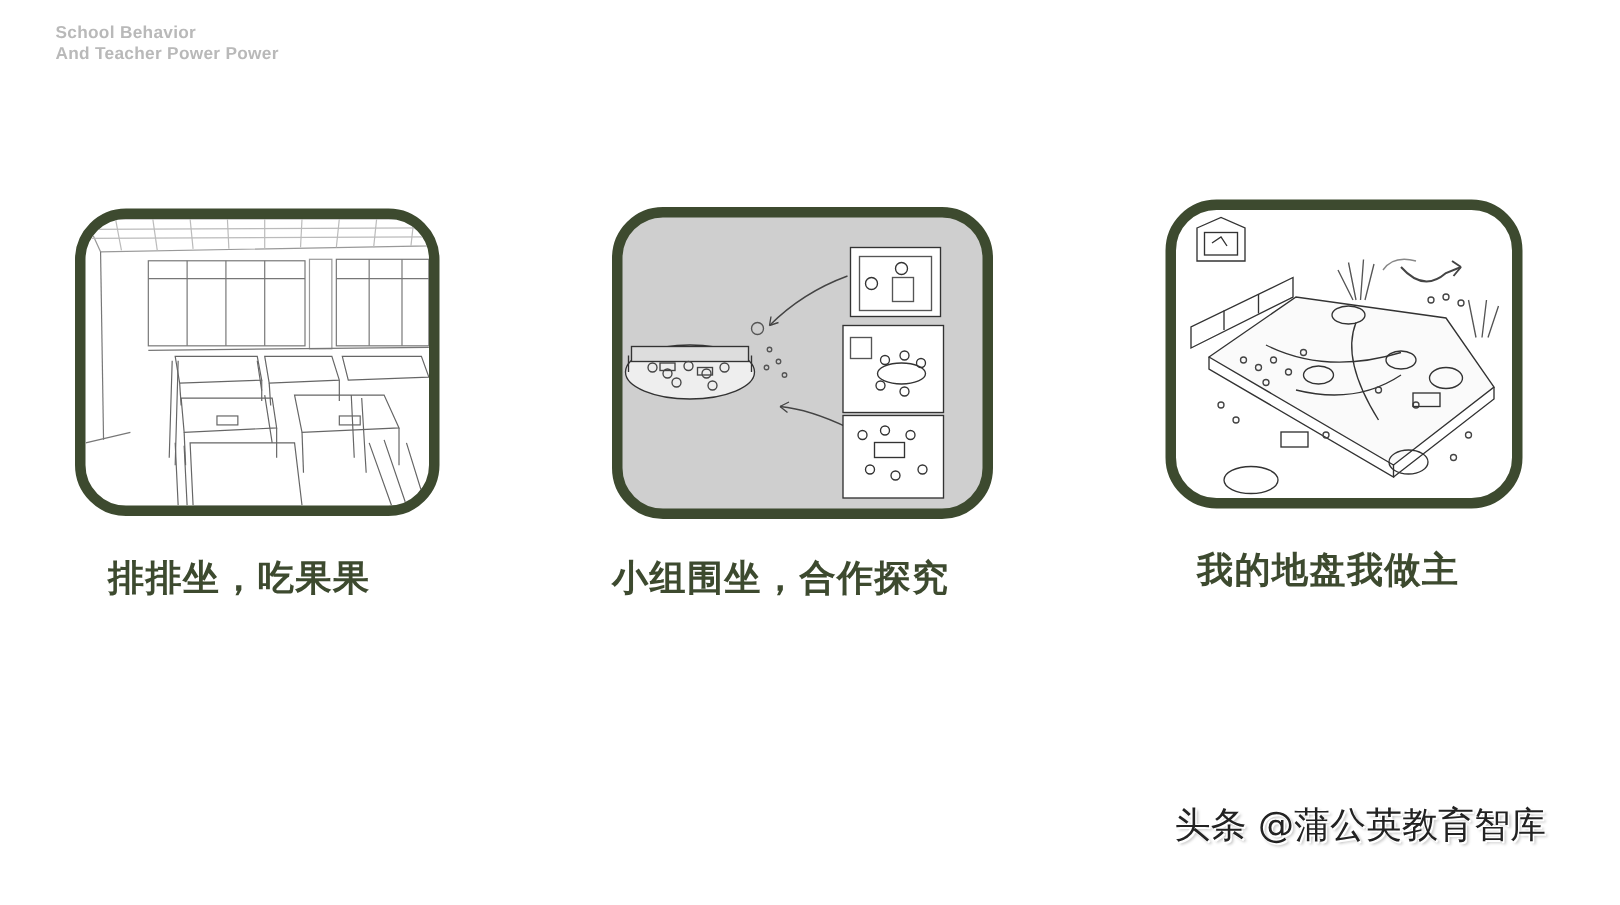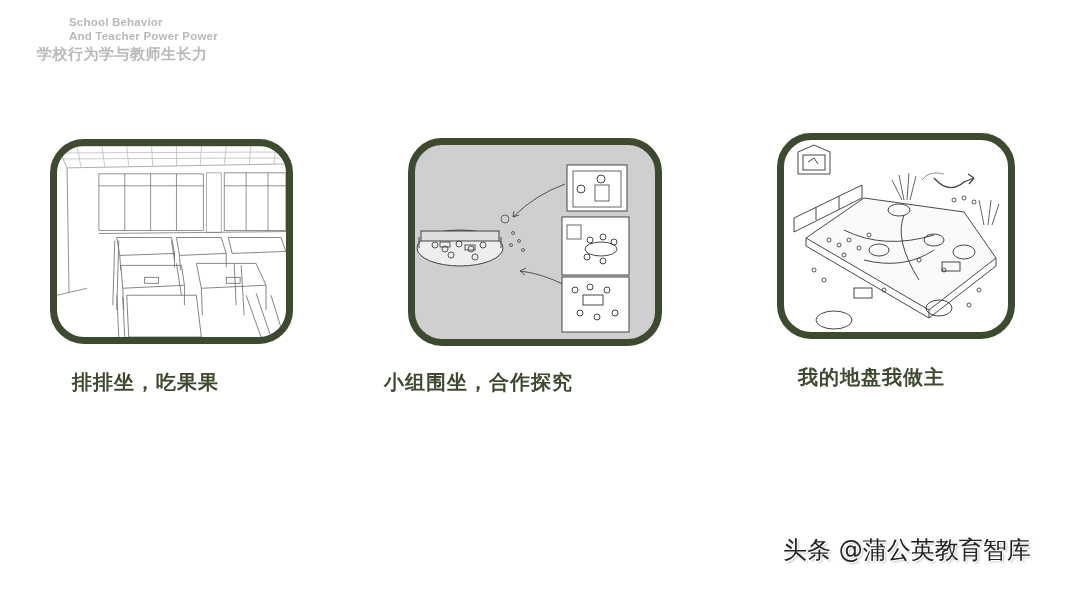--- a/index.html
+++ b/index.html
@@ -1,53 +1,52 @@
 <!DOCTYPE html>
 <html><head>
   <meta charset="utf-8">
   <style>
     html, body { margin: 0; padding: 0; }
     body {
       width: 1080px; height: 603px; background: #ffffff; position: relative; overflow: hidden;
       font-family: "DejaVu Sans", "Liberation Sans", sans-serif;
     }
     .brand { position: absolute; left: 37px; top: 15px; color: #b9b9b9; }
-    .brand .en { font-family: "Liberation Sans", sans-serif; font-size: 11.5px; font-weight: bold; line-height: 14px; letter-spacing: 0.2px; margin-left: 32px; }
+    .brand .en { font-family: "Liberation Sans", sans-serif; font-size: 11.5px; font-weight: bold; line-height: 14px; letter-spacing: 0.2px; }
     .brand .cn { font-family: "DejaVu Serif", serif; font-size: 15px; font-weight: bold; line-height: 20px; margin-top: 1px; letter-spacing: 0.5px; }
 
     .frame {
       position: absolute; box-sizing: border-box;
       border: 7px solid #3d4a2f; border-radius: 34px; overflow: hidden;
     }
     .frame svg { display: block; width: 100%; height: 100%; }
     #f1 { left: 50px; top: 139px; width: 243px; height: 205px; background: #fff; }
     #f2 { left: 408px; top: 138px; width: 254px; height: 208px; background: #cfcfcf; }
     #f3 { left: 777px; top: 133px; width: 238px; height: 206px; background: #fff; }
 
     .caption {
-      position: absolute; font-size: 20px; font-weight: bold; color: #3d4a2f;
+      position: absolute; font-size: 24px; font-weight: bold; color: #3d4a2f;
       letter-spacing: 1px; white-space: nowrap; font-family: Liberation Mono, monospace;
     }
     #c1 { left: 72px; top: 369px; }
-    #c2 { left: 384px; top: 369px; text-align: center; }
+    #c2 { left: 408px; top: 369px; text-align: center; }
     #c3 { left: 798px; top: 364px; }
 
     .watermark {
       position: absolute; left: 783px; top: 534px; font-size: 24px; color: #222;
       font-family: "DejaVu Sans", sans-serif; white-space: nowrap;
       text-shadow: 1px 1px 0 #fff, -1px -1px 0 #fff, 2px 2px 2px rgba(0,0,0,0.25);
     }
   </style>
 </head>
 <body>
 
 <div class="brand">
   <div class="en">School Behavior</div>
   <div class="en">And Teacher Power Power</div>
-  <div class="cn">学校行为学与教师生长力</div>
 </div>
 
 <div class="frame" id="f1">
   <svg viewBox="0 0 230 192" fill="none" stroke="#777" stroke-width="0.8">
 
     <path d="M0 0 L230 0 L230 18 L10 22 Z" stroke="#999"></path>
     <g stroke="#bbb">
       <line x1="20" y1="0" x2="24" y2="21"></line>
         <line x1="45" y1="0" x2="48" y2="21"></line>
         <line x1="70" y1="0" x2="72" y2="20"></line>

